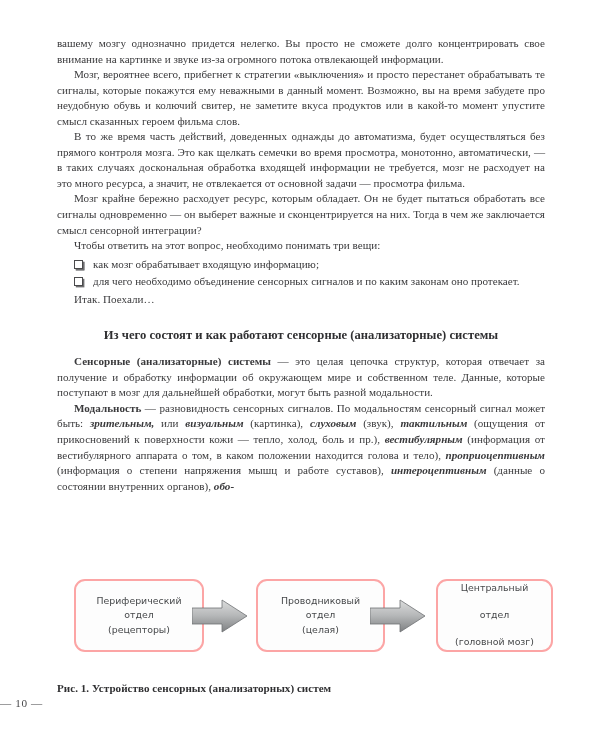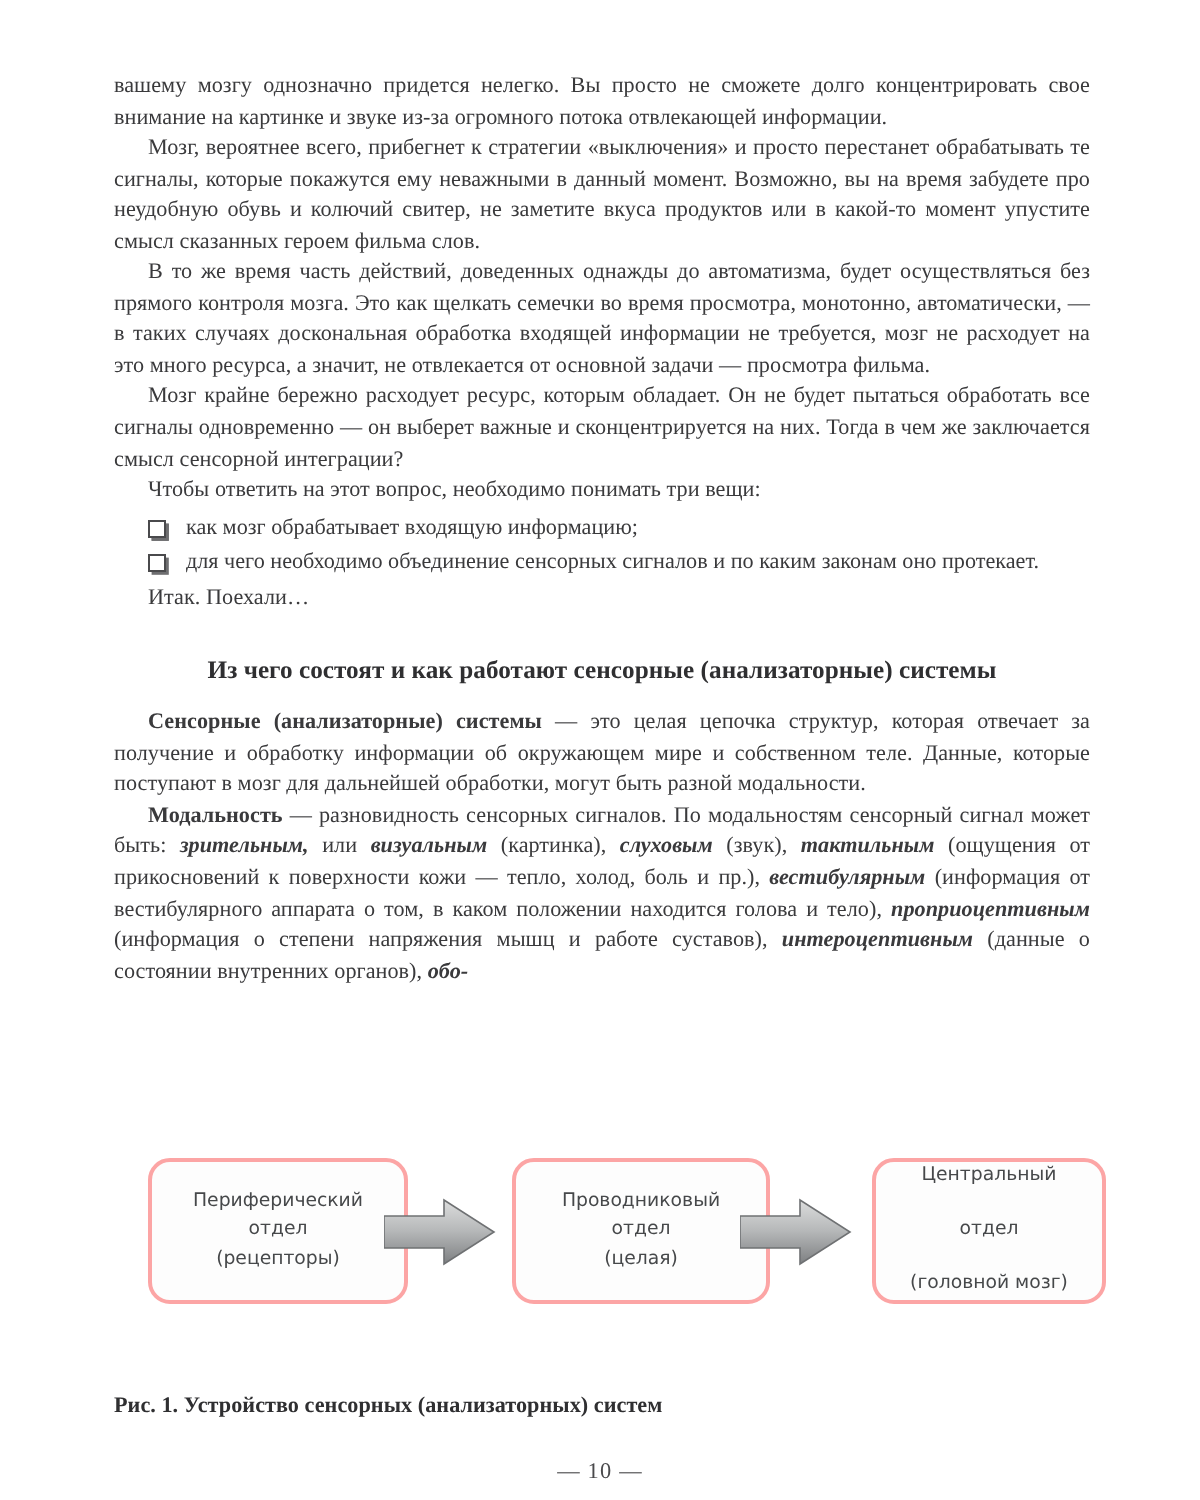--- a/index.html
+++ b/index.html
@@ -123,36 +123,35 @@
     width: 56px;
     height: 34px;
   }
   .arrow.a1 { left: 192px; }
   .arrow.a2 { left: 370px; }
   .arrow svg { display: block; width: 56px; height: 34px; }
 
   .fig-caption {
     position: absolute;
     left: 57px;
-    top: 697px;
+    top: 682px;
     font-size: 11.1px;
     font-weight: bold;
     color: #2f2f31;
     letter-spacing: 0.02px;
   }
   .page-number {
     position: absolute;
     left: 0;
     top: 697px;
     width: 600px;
-    text-align: center;
+    text-align: left;
     font-size: 11.2px;
     color: #4a4a4c;
     letter-spacing: 0.6px;
-    margin-top: 33px;
   }
 </style>
 </head>
 <body>
 
 <div class="page">
 
   <p class="body-text noindent">вашему мозгу однозначно придется нелегко. Вы просто не сможете долго концентрировать свое внимание на картинке и звуке из-за огромного потока отвлекающей информации.</p>
   <p class="body-text indent">Мозг, вероятнее всего, прибегнет к стратегии «выключения» и просто перестанет обрабатывать те сигналы, которые покажутся ему неважными в данный момент. Возможно, вы на время забудете про неудобную обувь и колючий свитер, не заметите вкуса продуктов или в какой-то момент упустите смысл сказанных героем фильма слов.</p>
   <p class="body-text indent">В то же время часть действий, доведенных однажды до автоматизма, будет осуществляться без прямого контроля мозга. Это как щелкать семечки во время просмотра, монотонно, автоматически, — в таких случаях доскональная обработка входящей информации не требуется, мозг не расходует на это много ресурса, а значит, не отвлекается от основной задачи — просмотра фильма.</p>

